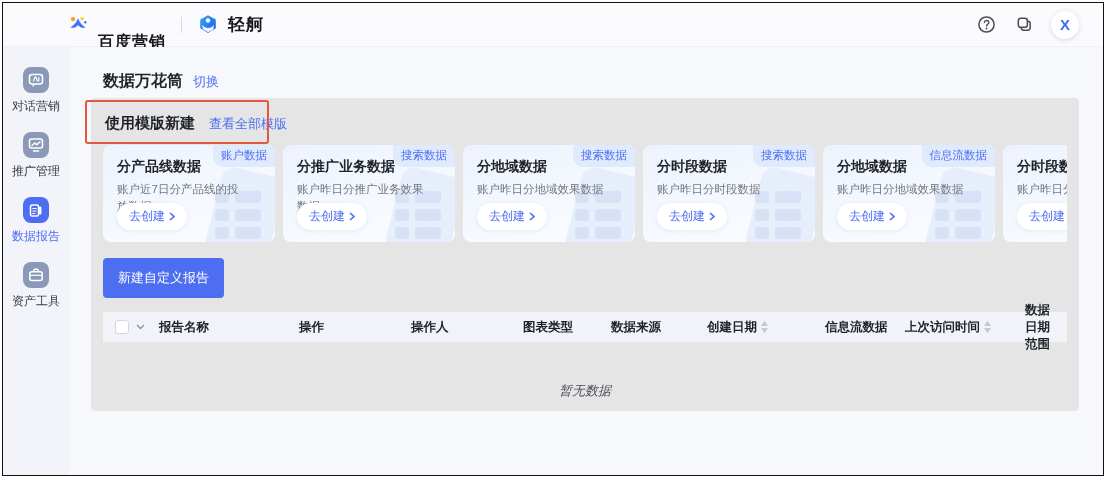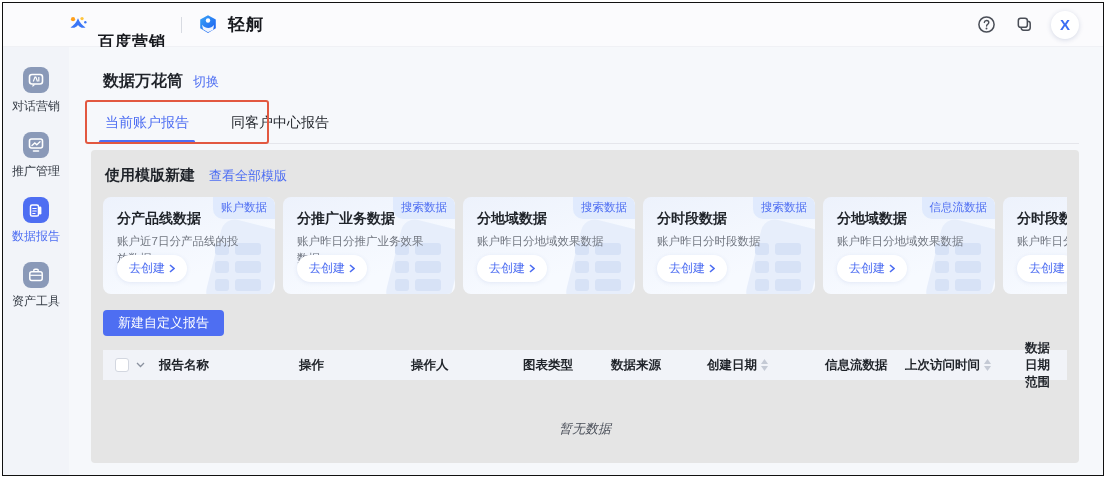--- a/index.html
+++ b/index.html
@@ -49,21 +49,21 @@
   .tpl-desc { position:relative; z-index:2; margin-top:5px; font-size:11.5px; line-height:1.5; color:#70757f; width:132px; }
   .tpl-badge { position:absolute; z-index:3; top:0; right:0; background:#e0eafd; color:#4e6ef2; font-size:11.5px; padding:3px 8px 4px; border-radius:0 8px 0 10px; }
   .tpl-badge:empty { display:none; }
   .cta-btn { position:absolute; z-index:3; left:14px; bottom:12px; background:#fff; color:#4e6ef2; font-size:12px; border:none; border-radius:14px; padding:5px 12px; display:flex; align-items:center; gap:4px; cursor:pointer; box-shadow:0 1px 4px rgba(60,90,180,.10); }
   .deco { position:absolute; z-index:1; right:-8px; top:24px; width:86px; height:92px; pointer-events:none; }
   .deco .blob { position:absolute; right:6px; top:2px; width:64px; height:88px; background:#e7eefb; border-radius:14px; transform:rotate(14deg); }
   .deco .grid { position:absolute; right:22px; top:22px; display:grid; grid-template-columns:14px 26px; grid-auto-rows:12px; gap:6px; }
   .deco .cell { background:#d7e2f6; border-radius:3px; }
 
   .toolbar { margin-top:16px; display:flex; align-items:center; justify-content:space-between; }
-  .primary-btn { background:#4e6ef2; color:#fff; font-size:13px; border:none; border-radius:4px; padding:4px 15px; cursor:pointer; }
+  .primary-btn { background:#4e6ef2; color:#fff; font-size:13px; border:none; border-radius:4px; padding:11px 15px; cursor:pointer; }
   .ghost-btn { background:#f1f2f7; color:#1f2329; font-size:13px; border:none; border-radius:4px; padding:7px 12px; display:flex; align-items:center; gap:6px; cursor:pointer; }
 
   .thead { margin-top:14px; background:#f1f3f8; height:30px; display:flex; align-items:center; font-size:12.5px; color:#1f2329; font-weight:700; }
   .th { display:flex; align-items:center; gap:4px; padding-right:6px; }
   .th-sel { flex:0 0 56px; display:flex; align-items:center; gap:7px; padding-left:12px; }
   .checkbox { width:14px; height:14px; background:#fff; border:1px solid #d3d7e0; border-radius:3px; cursor:pointer; }
   .c1{flex:0 0 140px;} .c2{flex:0 0 112px;} .c3{flex:0 0 112px;} .c4{flex:0 0 88px;}
   .c5{flex:0 0 96px;} .c6{flex:0 0 118px;} .c7{flex:0 0 80px;} .c8{flex:0 0 120px;}
   .c9{flex:1; justify-content:flex-end; padding-right:10px;align-items:flex-end;}
   .sorter { display:flex; flex-direction:column; line-height:0; gap:2px; cursor:pointer; }
@@ -168,24 +168,20 @@
     <div class="content">
       <div class="annotation-box"></div>
 
       <div class="page-inner">
 
         <div class="page-head">
           <span class="page-title">数据万花筒</span>
           <a class="link">切换</a>
         </div>
 
-        <div class="tabs-row">
-          <span class="tab active">当前账户报告</span>
-          <span class="tab">同客户中心报告</span>
-        </div>
 
         <div class="panel">
 
           <div class="section-head">
             <span class="section-title">使用模版新建</span>
             <a class="link">查看全部模版</a>
           </div>
 
           <div class="tpl-row">
 

